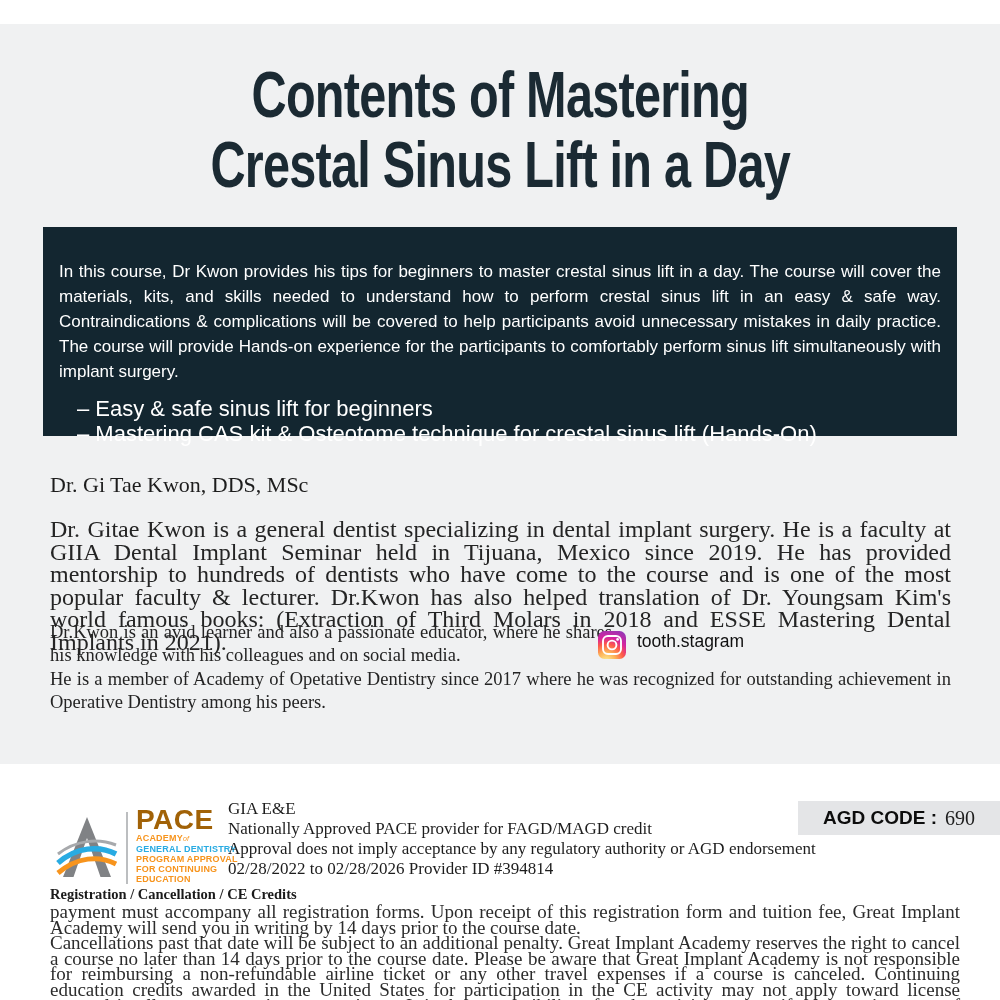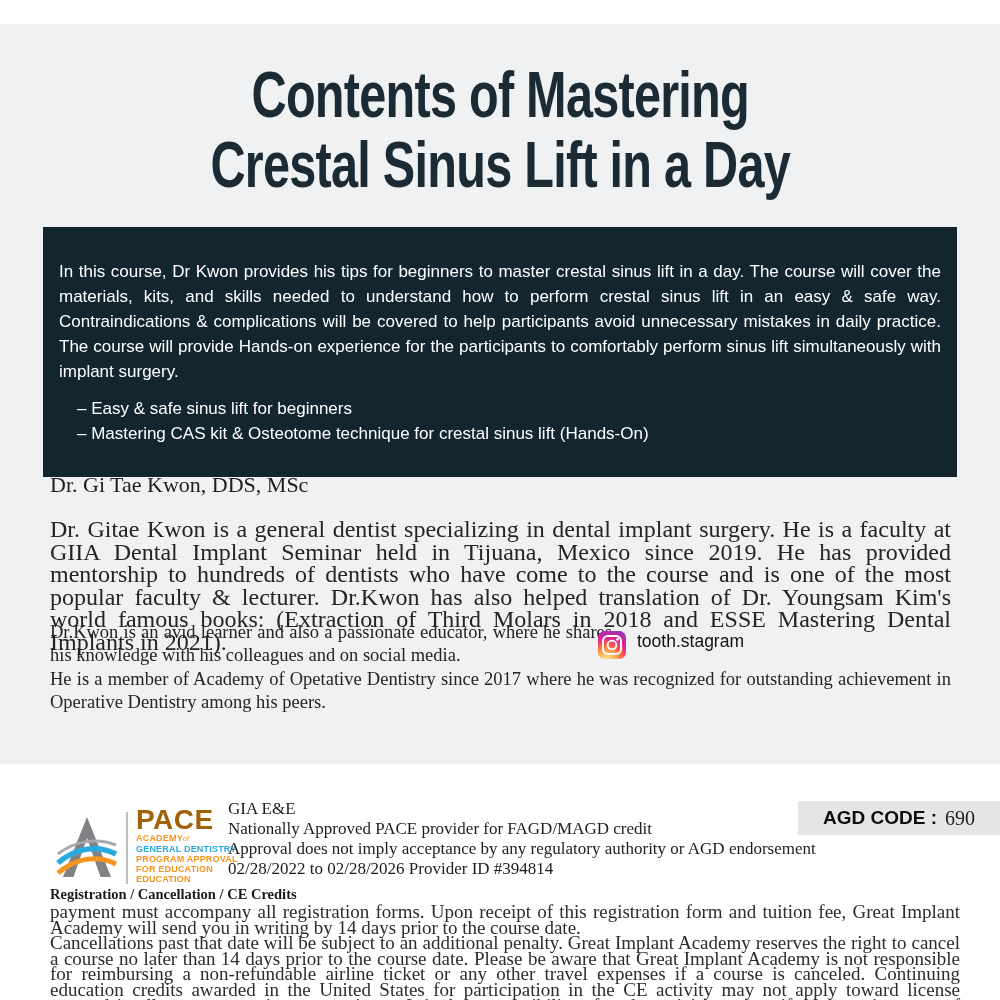--- a/index.html
+++ b/index.html
@@ -25,37 +25,37 @@
     font-weight:700;
     font-size:64px;
     line-height:70px;
     letter-spacing:-1px;
     white-space:nowrap;
     transform:scaleX(0.76);
     transform-origin:50% 50%;
   }
   
   .course-box{
-    position:absolute;left:43px;top:203px;width:914px;height:250px;
+    position:absolute;left:43px;top:203px;width:914px;height:209px;
     background:#132630;
     box-sizing:border-box;
     padding:32px 16px 0 16px;
     color:#ffffff;
   }
   .course-box p{
     margin:0;
     font-size:17px;
     line-height:25px;
     text-align:justify;
   }
   .course-box ul{
     list-style:none;
     margin:12px 0 0 0;
     padding:0 0 0 18px;
-    font-size:17px;
+    font-size:22px;
     line-height:25px;
   }
   .bio-heading{
     position:absolute;left:50px;top:448px;
     font-family:"Liberation Serif",serif;
     font-size:22px;
     color:#1d1d1d;
   }
   .bio-p1{
     position:absolute;left:50px;top:494px;width:901px;
@@ -200,21 +200,21 @@
         <path d="M2 49 C 20 33, 43 31, 60 40" stroke="#29abe2" stroke-width="5.5" fill="none"></path>
         <path d="M2 59 C 21 43, 43 41, 60 50" stroke="#f7941d" stroke-width="5" fill="none"></path>
       </svg>
     </span>
     <span class="pace-divider"></span>
     <span class="pace-text">
       <span class="pace-word">PACE</span>
       <span class="pace-small pace-orange"><span>ACADEMY</span><span class="pace-of">of</span></span>
       <span class="pace-small pace-blue">GENERAL DENTISTRY</span>
       <span class="pace-small pace-orange">PROGRAM APPROVAL</span>
-      <span class="pace-small pace-orange">FOR EDUCATION</span>
+      <span class="pace-small pace-orange">FOR CONTINUING</span>
       <span class="pace-small pace-orange">EDUCATION</span>
     </span>
   </div>
 
   <div class="gia-block">
     <div>GIA E&amp;E</div>
     <div>Nationally Approved PACE provider for FAGD/MAGD credit</div>
     <div>Approval does not imply acceptance by any regulatory authority or AGD endorsement</div>
     <div>02/28/2022 to 02/28/2026 Provider ID #394814</div>
   </div>

